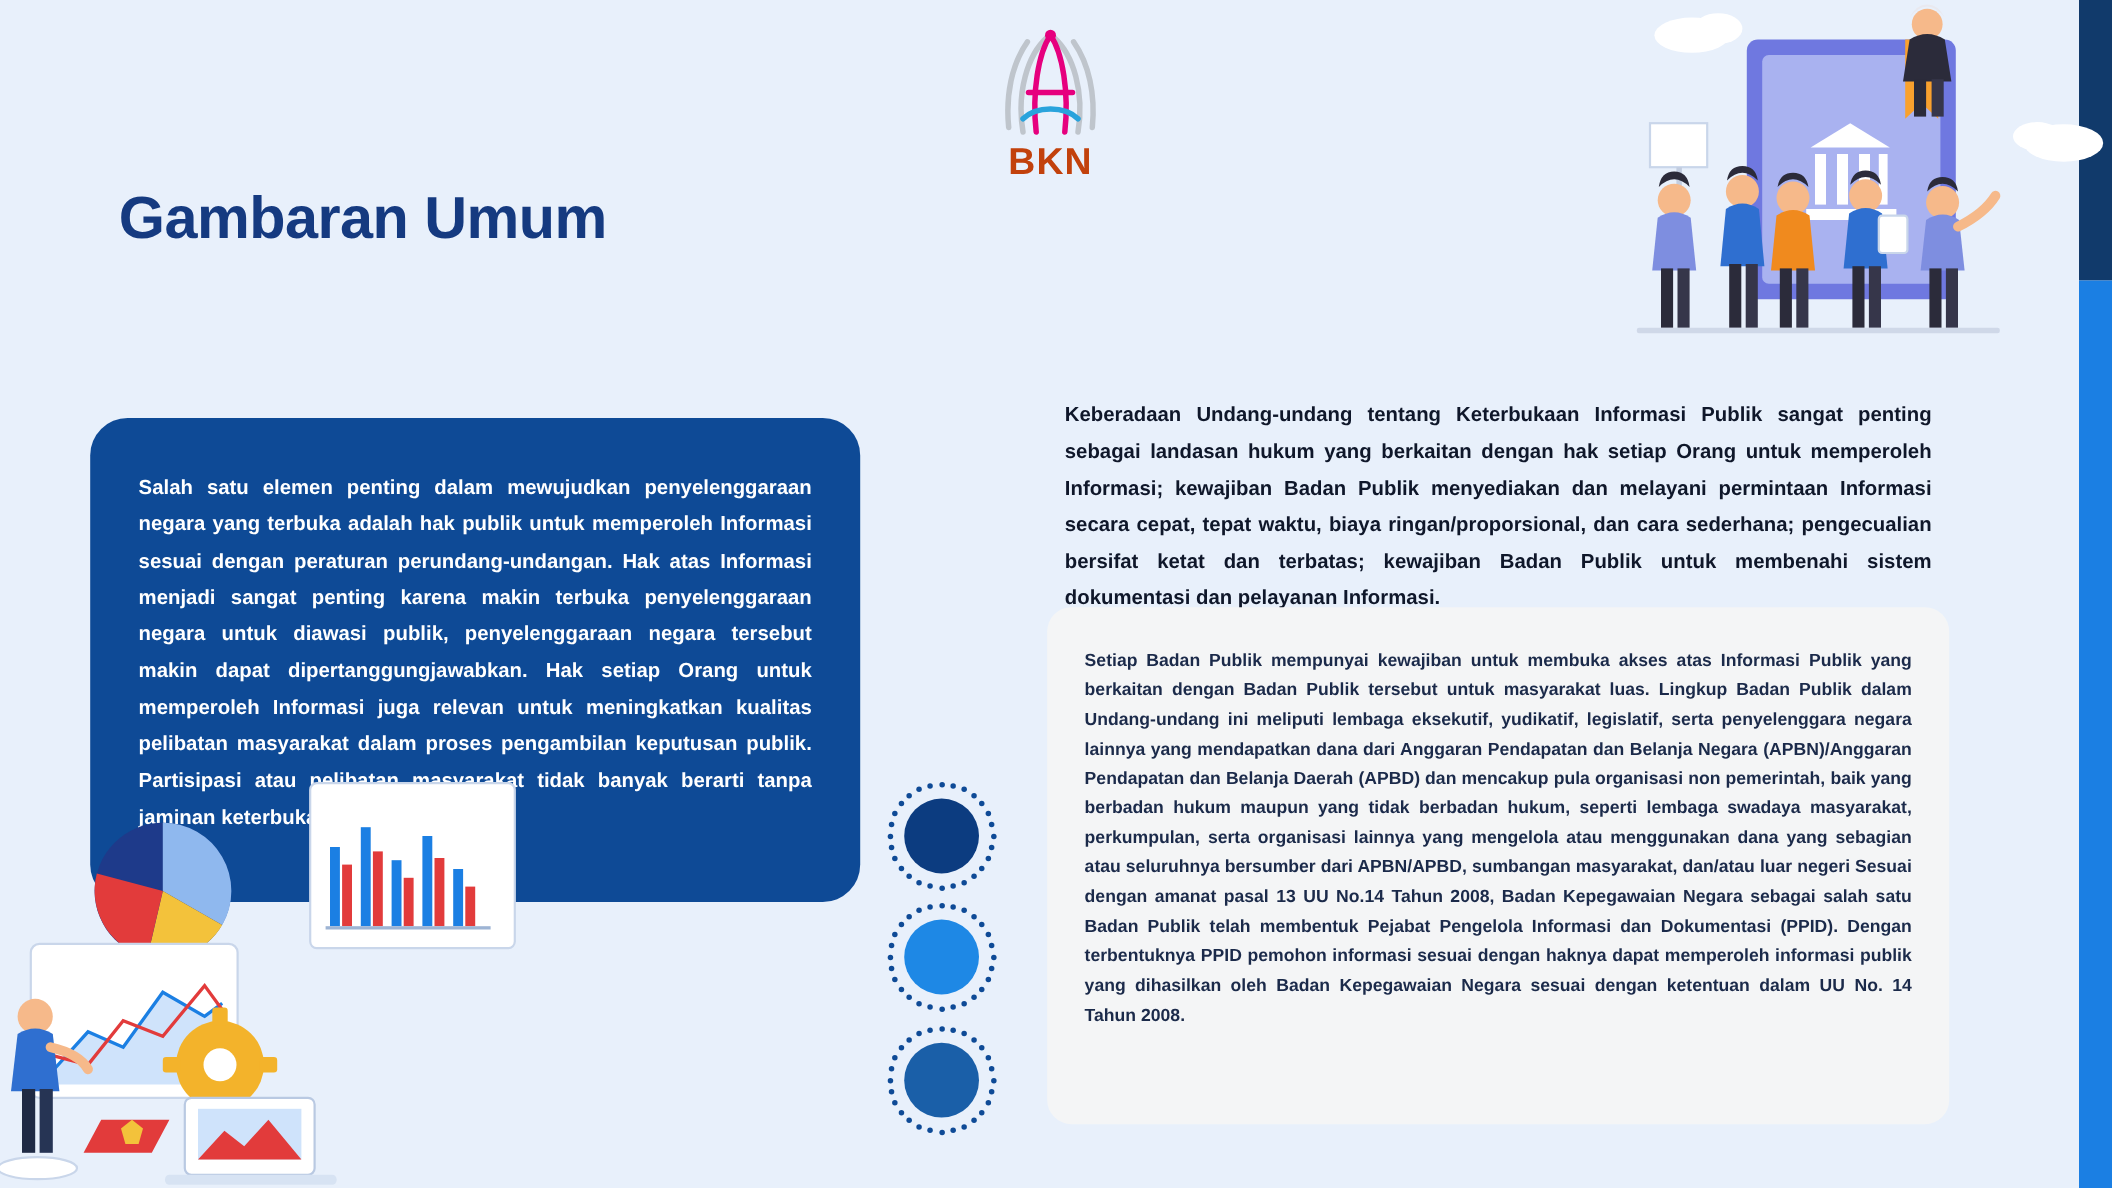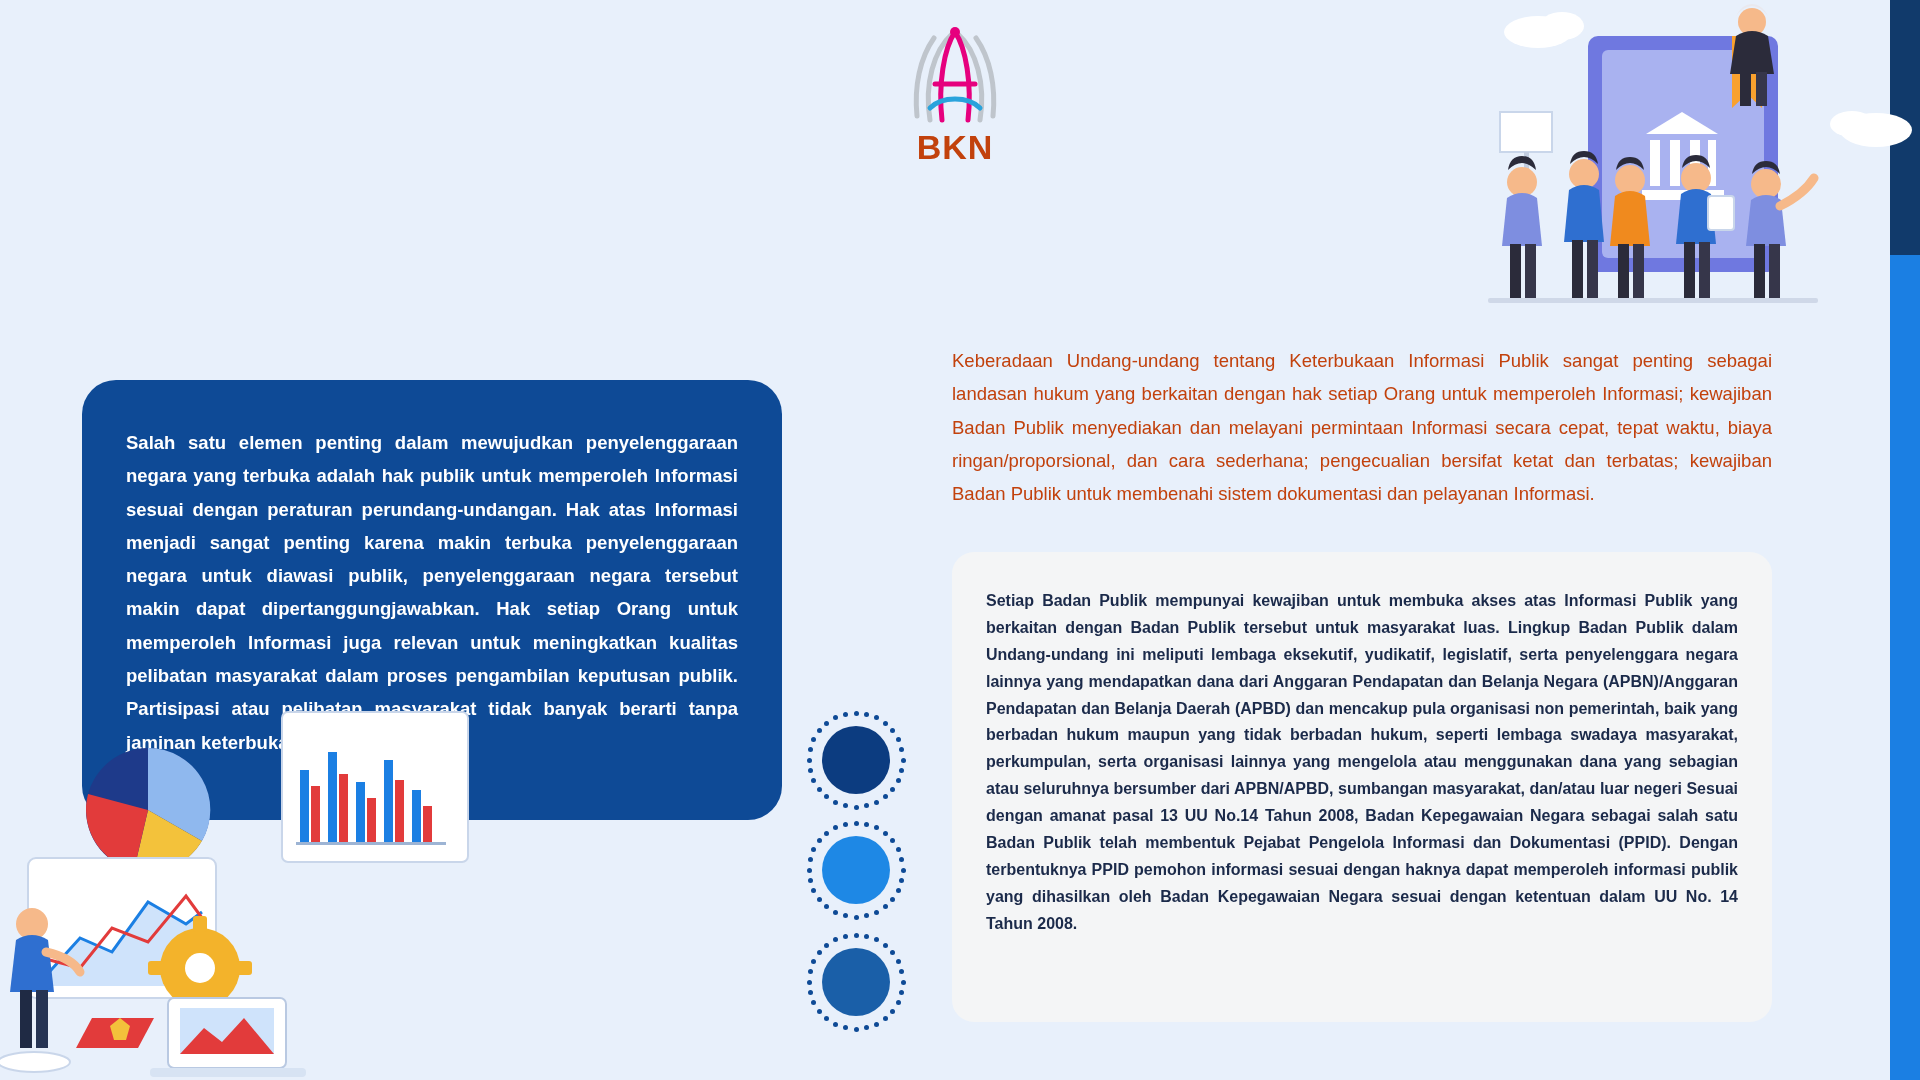--- a/index.html
+++ b/index.html
@@ -63,26 +63,26 @@
   }
 
   
   #right-col {
     position: absolute;
     left: 952px;
     top: 344px;
     width: 820px;
   }
   #law-paragraph {
-    margin: 0;
+    margin: 16px;
     font-size: 18.5px;
     line-height: 1.80;
-    font-weight: normal;
+    font-weight: bold;
     text-align: justify;
-    color: #c2410c;
+    color: #0f172a;
   }
   #duty-card {
     position: absolute;
     left: 952px;
     top: 552px;
     width: 820px;
     height: 470px;
     background: #f4f5f6;
     border-radius: 22px;
     padding: 36px 34px;
@@ -174,20 +174,21 @@
       <path d="M78 96 C 82 60, 76 24, 65 8"></path>
     </g>
     <circle cx="65" cy="8" r="5" fill="#e6007e"></circle>
     <path d="M45 60 h40" stroke="#e6007e" stroke-width="5" stroke-linecap="round"></path>
     <path d="M40 84 C 52 72, 78 72, 90 84" fill="none" stroke="#29a3dc" stroke-width="5" stroke-linecap="round"></path>
   </svg>
   <div class="wordmark">BKN</div>
 </div>
 
 <div id="page-title">
+  <span class="line">Gambaran Umum</span>
 </div>
 
 <div id="intro-card">
   <p>Salah satu elemen penting dalam mewujudkan penyelenggaraan negara yang terbuka adalah hak publik untuk memperoleh Informasi sesuai dengan peraturan perundang-undangan. Hak atas Informasi menjadi sangat penting karena makin terbuka penyelenggaraan negara untuk diawasi publik, penyelenggaraan negara tersebut makin dapat dipertanggungjawabkan. Hak setiap Orang untuk memperoleh Informasi juga relevan untuk meningkatkan kualitas pelibatan masyarakat dalam proses pengambilan keputusan publik. Partisipasi atau pelibatan masyarakat tidak banyak berarti tanpa jaminan keterbukaan Informasi Publik.</p>
 </div>
 
 <div id="right-col">
   <p id="law-paragraph">Keberadaan Undang-undang tentang Keterbukaan Informasi Publik sangat penting sebagai landasan hukum yang berkaitan dengan hak setiap Orang untuk memperoleh Informasi; kewajiban Badan Publik menyediakan dan melayani permintaan Informasi secara cepat, tepat waktu, biaya ringan/proporsional, dan cara sederhana; pengecualian bersifat ketat dan terbatas; kewajiban Badan Publik untuk membenahi sistem dokumentasi dan pelayanan Informasi.</p>
 </div>
 

